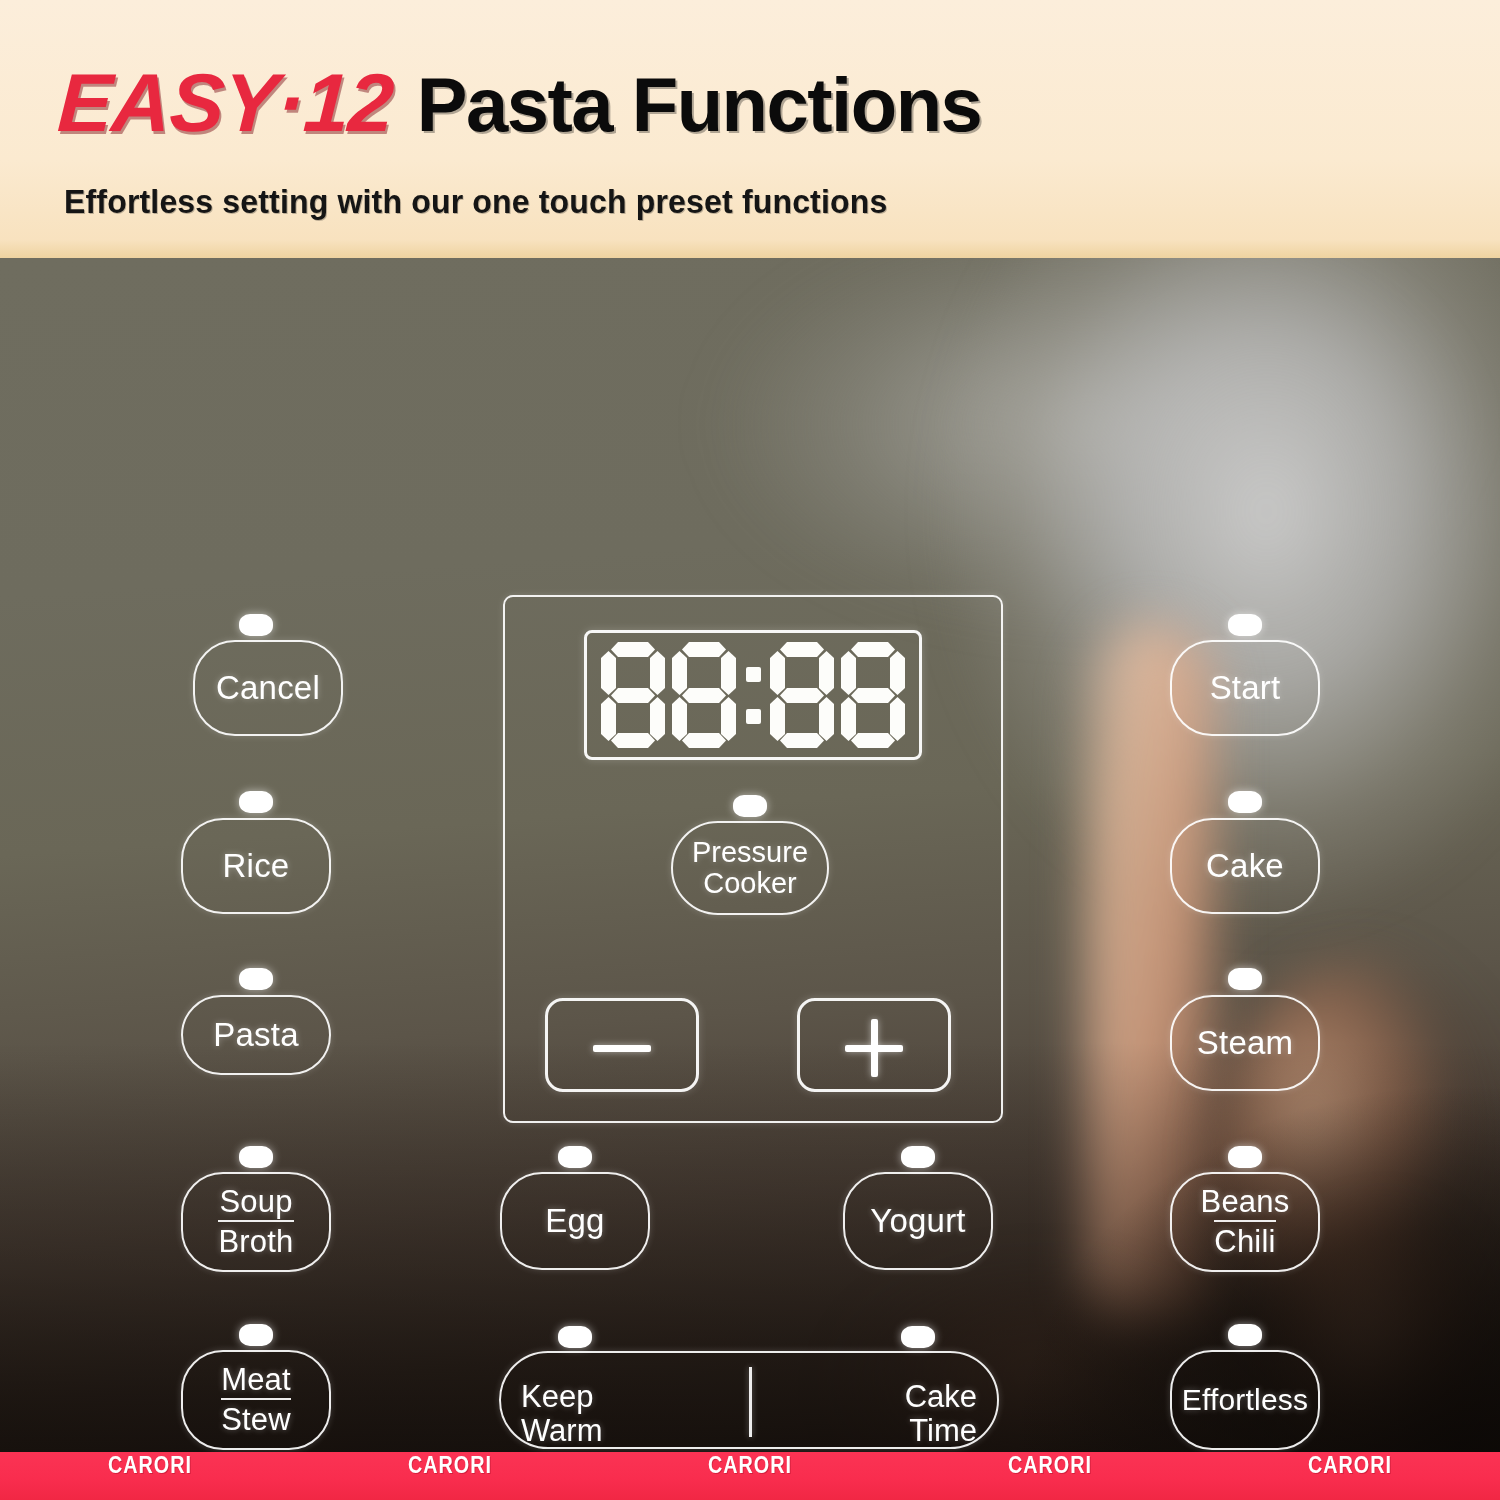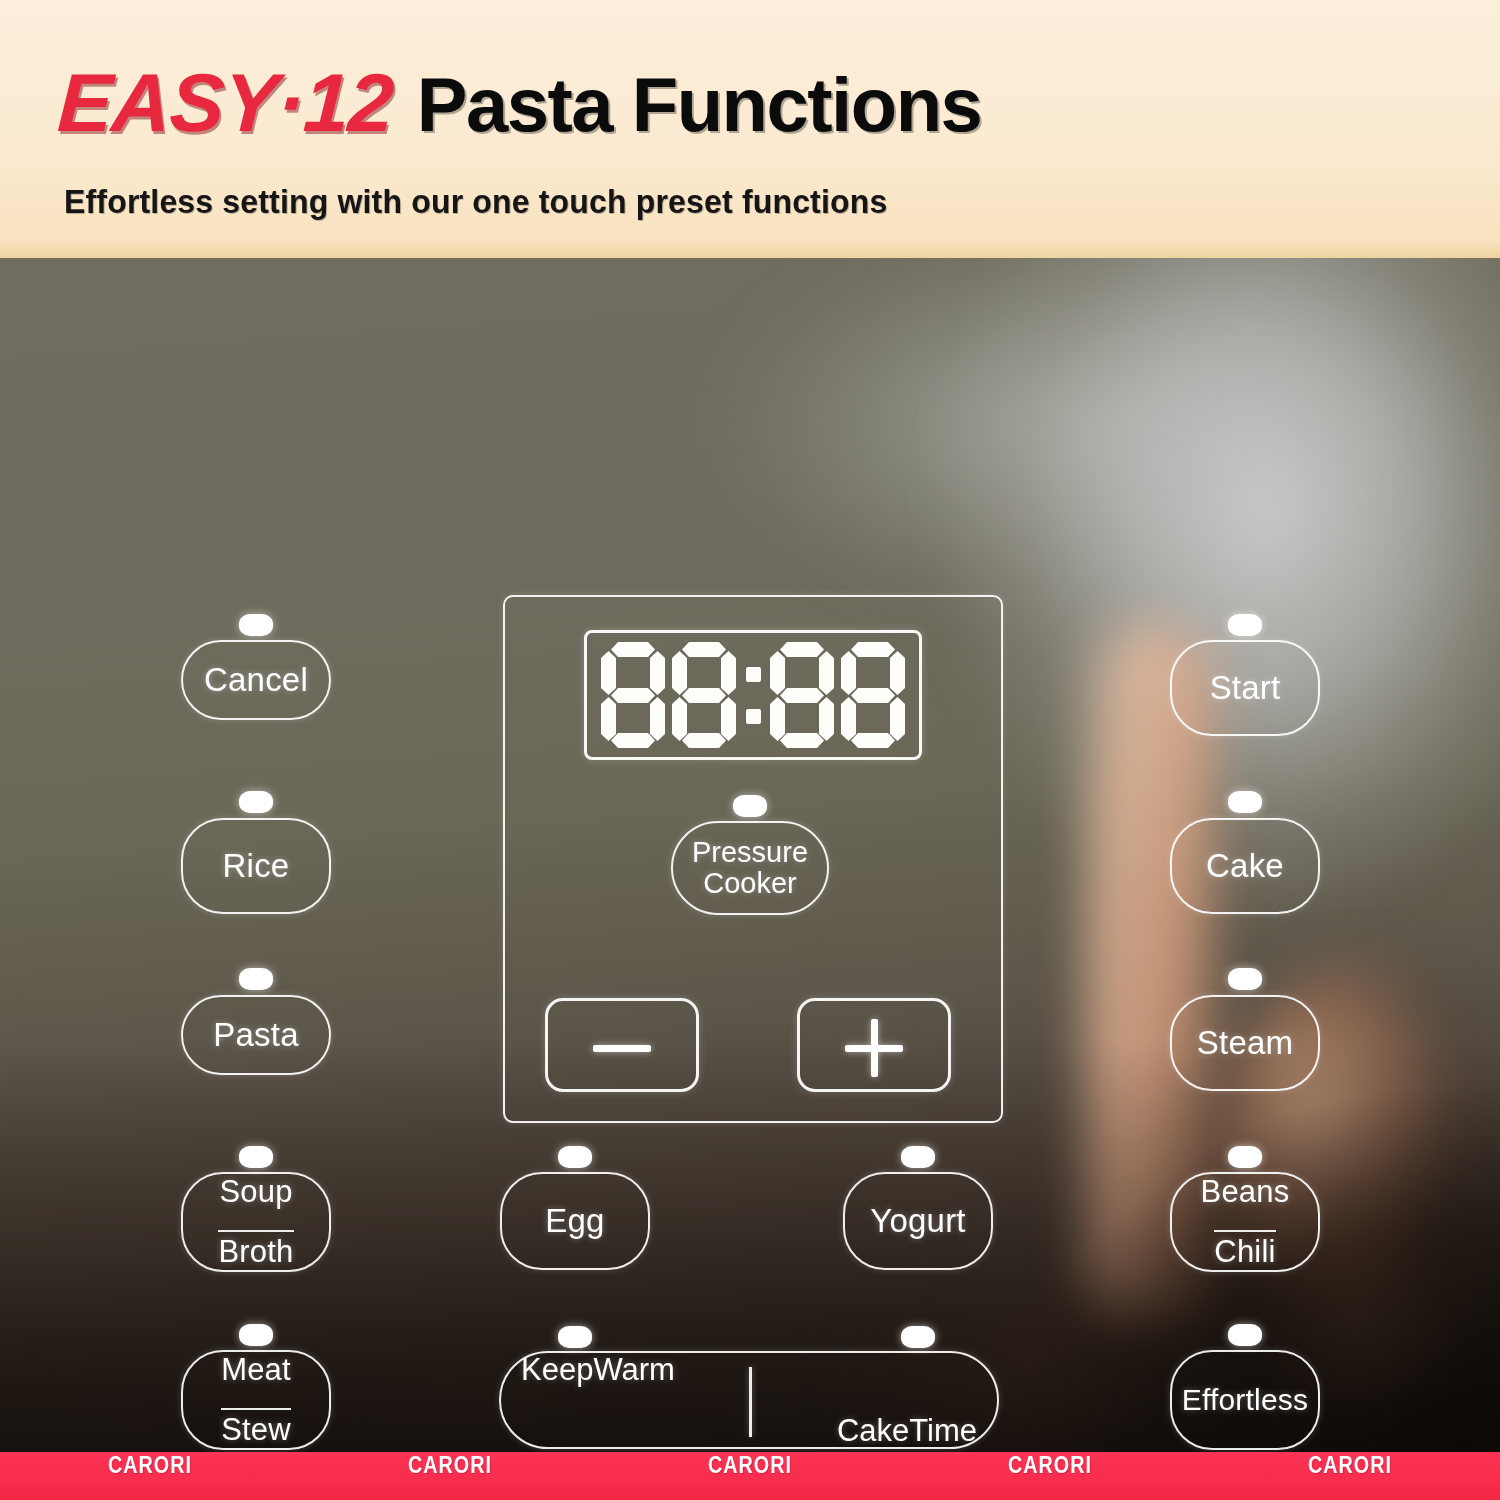--- a/index.html
+++ b/index.html
@@ -156,21 +156,21 @@
     line-height: 1.04;
     font-family: "Liberation Sans", sans-serif;
     font-weight: 400;
     font-size: 33px;
     letter-spacing: 0.2px;
     text-shadow: 0 0 6px rgba(255,255,255,0.35);
     box-shadow: 0 0 7px rgba(255,255,255,0.18);
   }
   .btn .lbl { display: block; white-space: nowrap; }
   .btn.two .lbl { font-size: 31px; }
-  .btn.divided .lbl:first-child { padding-bottom: 21px; }
+  .btn.divided .lbl:first-child { padding-bottom: 1px; }
   .btn.divided .lbl:last-child {
     padding-top: 4px;
     border-top: 2.2px solid rgba(255,255,255,0.92);
   }
 
   .led {
     position: absolute;
     width: 34px; height: 22px;
     background: #ffffff;
     border-radius: 11px / 10px;
@@ -247,21 +247,21 @@
   
   .wide-pill {
     position: absolute;
     left: 499px; top: 1093px; width: 500px; height: 98px;
     border: 2.5px solid rgba(255,255,255,0.92);
     border-radius: 49px;
     box-shadow: 0 0 7px rgba(255,255,255,0.18);
   }
   .wide-pill .half {
     position: absolute; top: 0; height: 100%;
-    display: flex; justify-content: flex-start;
+    display: flex; flex-direction: column; justify-content: flex-end;
     color: #fff; font-size: 31px; line-height: 1.08;
     text-shadow: 0 0 6px rgba(255,255,255,0.3);
   }
   .wide-pill .half.left { left: 20px; text-align: left; align-items: flex-start; }
   .wide-pill .half.right { right: 20px; text-align: right; align-items: flex-end; }
   .wide-pill .vdiv {
     position: absolute; left: 50%; top: 14px; width: 2.5px; height: 70px;
     background: rgba(255,255,255,0.92);
     box-shadow: 0 0 6px rgba(255,255,255,0.35);
   }
@@ -362,21 +362,21 @@
 
       <div class="step" style="left:545px; top:740px;">
         <span class="bar hz"></span>
       </div>
       <div class="step" style="left:797px; top:740px;">
         <span class="bar hz"></span>
         <span class="bar vt"></span>
       </div>
 
       <div class="led" style="left:239px; top:356px;"></div>
-      <div class="btn" style="left:181px; top:382px; width:150px; height:80px;">
+      <div class="btn" style="left:193px; top:382px; width:150px; height:96px;">
         <span class="lbl">Cancel</span>
       </div>
 
       <div class="led" style="left:239px; top:533px;"></div>
       <div class="btn" style="left:181px; top:560px; width:150px; height:96px;">
         <span class="lbl">Rice</span>
       </div>
 
       <div class="led" style="left:239px; top:710px;"></div>
       <div class="btn" style="left:181px; top:737px; width:150px; height:80px;">

